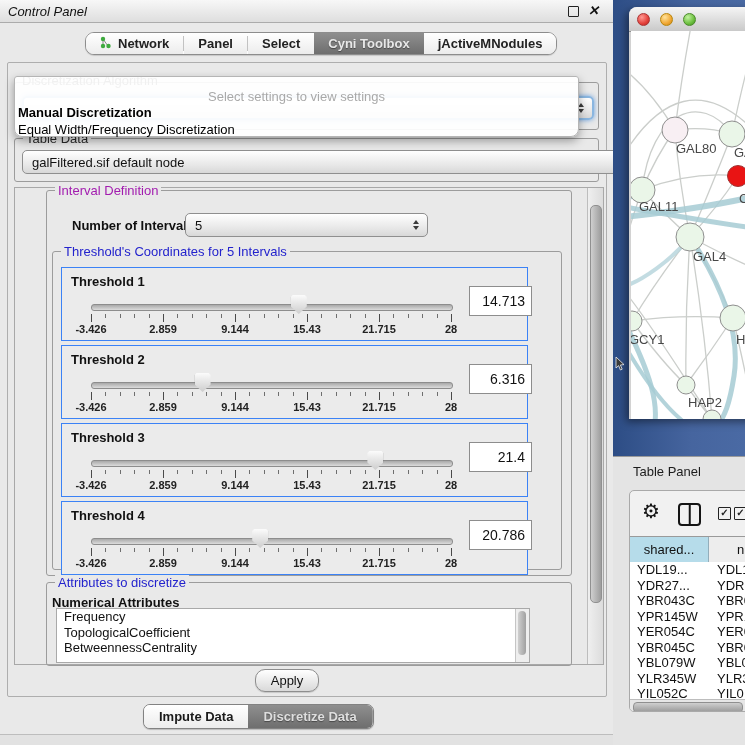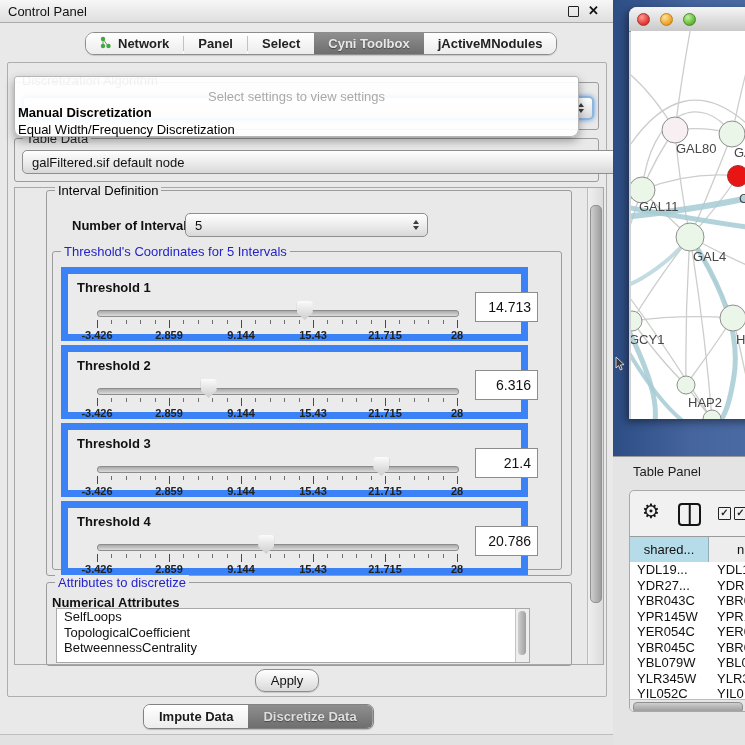--- a/index.html
+++ b/index.html
@@ -3,41 +3,41 @@
 <meta charset="utf-8">
 <style>
   html,body{margin:0;padding:0;background:#d8d8d8;}
   #stage{position:relative;width:745px;height:745px;overflow:hidden;
          font-family:"Liberation Sans",sans-serif;background:#e2e2e2;}
   
   #control-panel{position:absolute;left:0;top:0;width:613px;height:734px;
     background:#e9e9e9;border-right:1px solid #b2b2b2;border-bottom:1px solid #bdbdbd;}
   .cp-titlebar{position:absolute;left:0;top:0;width:613px;height:22px;
     background:linear-gradient(#f7f7f7,#dedede);border-bottom:1px solid #ababab;
-    display:flex;align-items:center;font-size:13px;color:#111;}
+    display:flex;align-items:center;font-size:13px;color:#111;font-style:italic;}
   .cp-titlebar .t{padding-left:8px;}
   .tb-icons{position:absolute;right:14px;top:0;height:22px;display:flex;align-items:center;gap:9px;}
   .float-ic{width:9px;height:9px;border:1.6px solid #222;border-radius:1px;display:inline-block;}
   .close-ic{font-size:13px;font-weight:bold;color:#111;line-height:10px;}
   
   .cp-tabs{position:absolute;left:85px;top:32px;height:21px;display:inline-flex;
     border:1px solid #8d8d8d;border-radius:9px;overflow:hidden;background:#fdfdfd;
     box-shadow:0 1px 1px rgba(0,0,0,.15);}
   .seg{display:flex;align-items:center;padding:0 14px;font-size:13px;font-weight:bold;color:#222;
     background:linear-gradient(#ffffff,#ececec);}
   .seg.sel{background:linear-gradient(#8f8f8f,#6e6e6e);color:#e8e8e8;text-shadow:0 1px 1px rgba(0,0,0,.4);}
   .seg-sep{width:1px;background:#c2c2c2;margin:3px 0;}
   .net-ic{margin-right:6px;display:inline-block;}
   
   .cp-outer{position:absolute;left:7px;top:62px;width:598px;height:633px;
     border:1px solid #aeaeae;background:#e9e9e9;border-radius:2px;}
   
   .grp{position:absolute;border:1px solid #9c9c9c;border-radius:3px;}
   .grp-legend{position:absolute;top:-8px;left:8px;font-size:13px;padding:0 3px;background:#e9e9e9;color:#2a2a2a;}
-  .legend-green{color:#000000;}
+  .legend-green{color:#a21caf;}
   .legend-blue{color:#2323cd;}
   
   .combo{position:absolute;height:24px;border:1px solid #8f8f8f;border-radius:5px;
     background:linear-gradient(#ffffff,#e7e7e7 65%,#d8d8d8);
     display:flex;align-items:center;font-size:13px;color:#111;padding-left:9px;box-sizing:border-box;}
   .combo .spin{position:absolute;right:8px;top:0;height:100%;display:flex;flex-direction:column;justify-content:center;gap:2px;}
   .tri-up{width:0;height:0;border-left:3.5px solid transparent;border-right:3.5px solid transparent;border-bottom:4.5px solid #3b3b3b;}
   .tri-dn{width:0;height:0;border-left:3.5px solid transparent;border-right:3.5px solid transparent;border-top:4.5px solid #3b3b3b;}
   #algo-combo{left:22px;top:96px;width:572px;border:2px solid #8ab6e0;box-shadow:0 0 5px rgba(80,145,220,.85);z-index:5;}
   
@@ -48,21 +48,21 @@
   #algo-popup .opt{padding:1px 3px;color:#000;}
   #algo-popup .opt.hl{font-weight:bold;}
   
   #scrollpane{position:absolute;left:14px;top:187px;width:590px;height:478px;
     border:1px solid #a8a8a8;background:#e9e9e9;box-sizing:border-box;}
   .vscroll{position:absolute;right:0;top:0;width:15px;height:476px;
     background:linear-gradient(90deg,#efefef,#dcdcdc);border-left:1px solid #bdbdbd;}
   .vscroll .thumb{position:absolute;left:2px;top:17px;width:10px;height:396px;border-radius:5px;
     background:linear-gradient(90deg,#cfcfcf,#9d9d9d);border:1px solid #909090;}
   
-  .thr-block{position:absolute;left:61px;width:467px;height:74px;border:7px solid #3b82f6;
+  .thr-block{position:absolute;left:61px;width:467px;height:74px;border:1px solid #3b82f6;
     background:#ebebeb;box-sizing:border-box;}
   .thr-label{position:absolute;left:9px;top:6px;font-size:13px;font-weight:bold;color:#111;}
   .thr-track{position:absolute;left:29px;top:36px;width:360px;height:5px;border-radius:3px;
     background:linear-gradient(#a9a9a9,#dcdcdc);border:1px solid #8d8d8d;}
   .slider-handle{position:absolute;top:27px;width:16px;height:19px;
     background:linear-gradient(#fbfbfb,#cdcdcd);
     clip-path:polygon(50% 100%,0 60%,0 10%,12% 0,88% 0,100% 10%,100% 60%);
     filter:drop-shadow(0 0 1px #777);}
   .ticks{position:absolute;left:0;top:0;width:100%;height:100%;}
   .tick{position:absolute;top:46px;width:1px;height:4px;background:#6e6e6e;}
@@ -383,21 +383,21 @@
         </div>
       <div class="thr-value">20.786</div>
     </div>
 
     <div class="grp" style="left:46px;top:582px;width:524px;height:82px;">
       <span class="grp-legend legend-blue">Attributes to discretize</span>
     </div>
     <span class="abs b13" style="left:52px;top:595px;">Numerical Attributes</span>
     <div class="attr-list">
       <div class="attr-list-items">
-          <div class="attr-item">SelfLoops</div>
+          <div class="attr-item">Frequency</div>
           <div class="attr-item">TopologicalCoefficient</div>
           <div class="attr-item">BetweennessCentrality</div>
         </div>
       <div class="attr-scroll">
           <div class="thumb"></div>
         </div>
     </div>
 
     <div id="apply-btn">
       <span>Apply</span>

